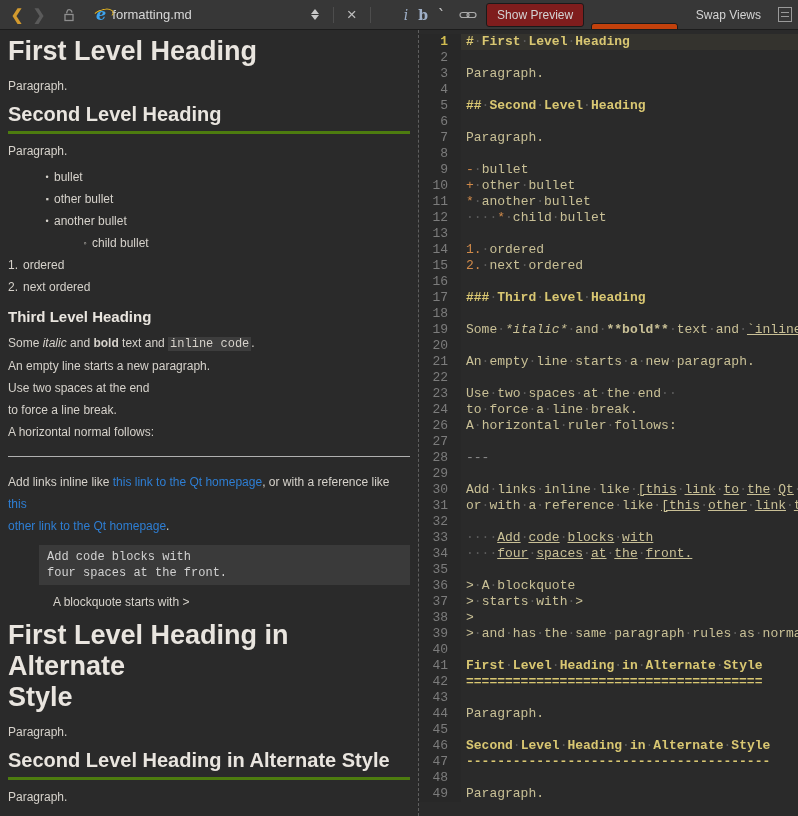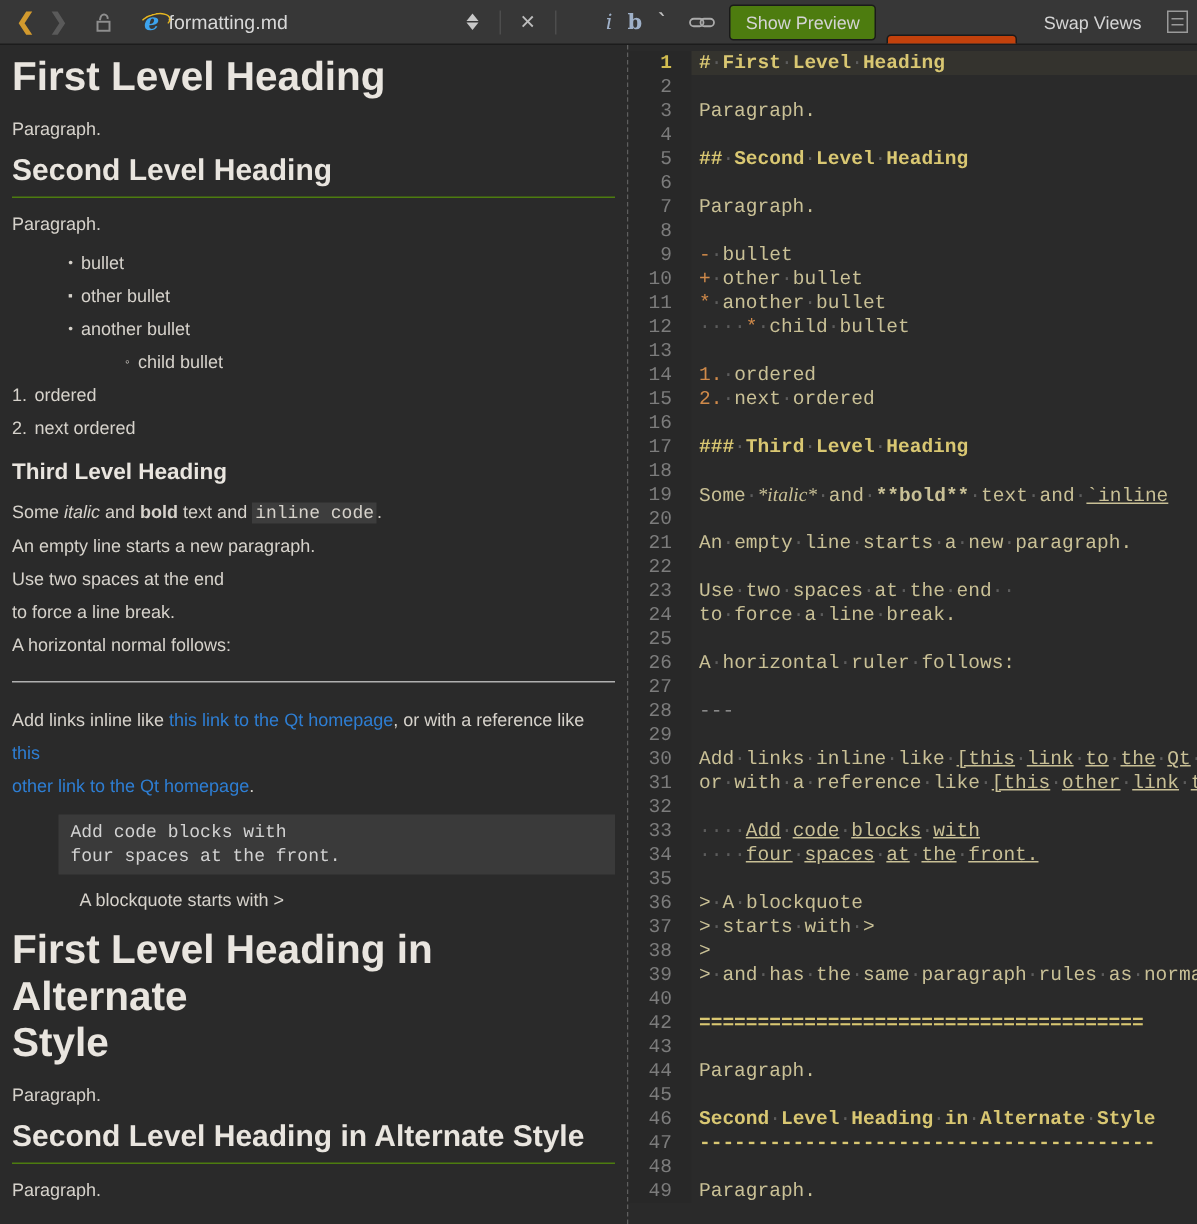--- a/index.html
+++ b/index.html
@@ -26,37 +26,37 @@
   .updown i{width:0;height:0;border-left:4px solid transparent;border-right:4px solid transparent;}
   .updown .up{border-bottom:5px solid #c8c8c8;}
   .updown .dn{border-top:5px solid #c8c8c8;}
   .close-x{font-size:17px;color:#bdbdbd;}
   .fmt{font-family:"DejaVu Serif",serif;font-size:14px;color:#9fb0c8;}
   .fmt.it{font-style:italic;margin-left:26px;}
   .fmt.bo{font-weight:bold;margin-left:10px;}
   .fmt.bt{margin-left:10px;color:#c0c0c0;font-weight:bold;}
   .chain{margin-left:12px;}
   .spacer{flex:1;}
-  .push-btn{background:#4d7c0f;border:1px solid #1a1a1a;border-radius:3px;color:#d4d4d4;
+  .push-btn{background:#7f1d1d;border:1px solid #1a1a1a;border-radius:3px;color:#d4d4d4;
             font-size:12px;padding:4px 10px;margin-left:7px;cursor:pointer;white-space:nowrap;}
   .push-btn.active{background:#c2410c;margin-top:41px;}
   .push-btn.flat{background:transparent;border-color:transparent;}
   .clip-btn{width:14px;height:15px;border:1px solid #9a9a9a;margin-left:6px;flex:0 0 14px;
             display:flex;flex-direction:column;justify-content:space-evenly;padding:0 2px;}
   .clip-btn span{display:block;height:1px;background:#9a9a9a;}
 
   
   .main{flex:1;display:flex;overflow:hidden;}
 
   
   .preview{width:419px;flex:0 0 419px;background:#2a2a2a;color:var(--preview_text);
            padding:4px 8px 0 8px;overflow:hidden;border-right:1px dashed #5f5f5f;font-size:12px;}
   .preview h1{font-size:27px;line-height:31px;margin:2px 0 12px;color:var(--preview_heading);font-weight:bold;}
   .preview h2{font-size:20px;line-height:24px;margin:8px 0 10px;padding-bottom:5px;
-              border-bottom:1px solid #4d7c0f;color:var(--preview_heading);font-weight:bold;}
+              border-bottom:3px solid #4d7c0f;color:var(--preview_heading);font-weight:bold;}
   .preview h3{font-size:15px;line-height:18px;margin:10px 0 10px;color:var(--preview_heading);font-weight:bold;}
   .preview p{margin:0 0 7px;line-height:15px;}
   .pv-li{height:22px;display:flex;align-items:center;}
   .pv-li .mk{width:10px;text-align:center;margin-right:2px;flex:0 0 10px;font-size:9px;}
   .ind1{padding-left:34px;}
   .ind2{padding-left:72px;}
   .pv-ol .num{margin-right:5px;}
   .icode{font-family:"Liberation Mono",monospace;background:#3d3d3d;padding:0 2px;font-size:12px;}
   .preview hr{border:none;border-top:1px solid #b0b0b0;margin:16px 0 14px;}
   #links-para{line-height:22px;margin-bottom:8px;}
@@ -72,21 +72,21 @@
   .row{display:flex;height:16px;line-height:16px;white-space:pre;}
   .gut{width:42px;flex:0 0 42px;text-align:right;padding-right:13px;color:var(--gutter_number);
        background:#282828;font-size:13px;}
   .row.cur .gut{color:var(--current_line_number);font-weight:bold;}
   .code{flex:1;padding-left:5px;}
   .row.cur .code{background:var(--current_line_bg);}
   .t-d{color:var(--editor_text);}
   .t-h{color:var(--editor_heading);font-weight:bold;}
   .t-m{color:var(--editor_marker);}
   .t-g{color:var(--editor_gray);}
-  .t-i{color:var(--editor_text);font-style:italic;font-family:Liberation Serif, serif;}
+  .t-i{color:var(--editor_text);font-style:italic;}
   .t-b{color:var(--editor_text);font-weight:bold;}
   .t-u{color:var(--editor_text);text-decoration:underline;}
   .sp{color:#5c5c5c;}
 </style>
 </head>
 <body>
 
 <div class="app">
 
   <div class="toolbar">
@@ -208,36 +208,36 @@
           <div class="row"><span class="gut">15</span><span class="code"><span class="t-m">2.</span><span class="sp">·</span><span class="t-d">next</span><span class="sp">·</span><span class="t-d">ordered</span></span></div>
           <div class="row"><span class="gut">16</span><span class="code"></span></div>
           <div class="row"><span class="gut">17</span><span class="code"><span class="t-h">###</span><span class="sp">·</span><span class="t-h">Third</span><span class="sp">·</span><span class="t-h">Level</span><span class="sp">·</span><span class="t-h">Heading</span></span></div>
           <div class="row"><span class="gut">18</span><span class="code"></span></div>
           <div class="row"><span class="gut">19</span><span class="code"><span class="t-d">Some</span><span class="sp">·</span><span class="t-i">*italic*</span><span class="sp">·</span><span class="t-d">and</span><span class="sp">·</span><span class="t-b">**bold**</span><span class="sp">·</span><span class="t-d">text</span><span class="sp">·</span><span class="t-d">and</span><span class="sp">·</span><span class="t-u">`inline</span></span></div>
           <div class="row"><span class="gut">20</span><span class="code"></span></div>
           <div class="row"><span class="gut">21</span><span class="code"><span class="t-d">An</span><span class="sp">·</span><span class="t-d">empty</span><span class="sp">·</span><span class="t-d">line</span><span class="sp">·</span><span class="t-d">starts</span><span class="sp">·</span><span class="t-d">a</span><span class="sp">·</span><span class="t-d">new</span><span class="sp">·</span><span class="t-d">paragraph.</span></span></div>
           <div class="row"><span class="gut">22</span><span class="code"></span></div>
           <div class="row"><span class="gut">23</span><span class="code"><span class="t-d">Use</span><span class="sp">·</span><span class="t-d">two</span><span class="sp">·</span><span class="t-d">spaces</span><span class="sp">·</span><span class="t-d">at</span><span class="sp">·</span><span class="t-d">the</span><span class="sp">·</span><span class="t-d">end</span><span class="sp">··</span></span></div>
           <div class="row"><span class="gut">24</span><span class="code"><span class="t-d">to</span><span class="sp">·</span><span class="t-d">force</span><span class="sp">·</span><span class="t-d">a</span><span class="sp">·</span><span class="t-d">line</span><span class="sp">·</span><span class="t-d">break.</span></span></div>
-          <div class="row"><span class="gut">25</span><span class="code"></span></div>
           <div class="row"><span class="gut">26</span><span class="code"><span class="t-d">A</span><span class="sp">·</span><span class="t-d">horizontal</span><span class="sp">·</span><span class="t-d">ruler</span><span class="sp">·</span><span class="t-d">follows:</span></span></div>
           <div class="row"><span class="gut">27</span><span class="code"></span></div>
           <div class="row"><span class="gut">28</span><span class="code"><span class="t-g">---</span></span></div>
           <div class="row"><span class="gut">29</span><span class="code"></span></div>
           <div class="row"><span class="gut">30</span><span class="code"><span class="t-d">Add</span><span class="sp">·</span><span class="t-d">links</span><span class="sp">·</span><span class="t-d">inline</span><span class="sp">·</span><span class="t-d">like</span><span class="sp">·</span><span class="t-u">[this</span><span class="sp">·</span><span class="t-u">link</span><span class="sp">·</span><span class="t-u">to</span><span class="sp">·</span><span class="t-u">the</span><span class="sp">·</span><span class="t-u">Qt</span><span class="sp">·</span></span></div>
           <div class="row"><span class="gut">31</span><span class="code"><span class="t-d">or</span><span class="sp">·</span><span class="t-d">with</span><span class="sp">·</span><span class="t-d">a</span><span class="sp">·</span><span class="t-d">reference</span><span class="sp">·</span><span class="t-d">like</span><span class="sp">·</span><span class="t-u">[this</span><span class="sp">·</span><span class="t-u">other</span><span class="sp">·</span><span class="t-u">link</span><span class="sp">·</span><span class="t-u">to</span></span></div>
           <div class="row"><span class="gut">32</span><span class="code"></span></div>
           <div class="row"><span class="gut">33</span><span class="code"><span class="sp">····</span><span class="t-u">Add</span><span class="sp">·</span><span class="t-u">code</span><span class="sp">·</span><span class="t-u">blocks</span><span class="sp">·</span><span class="t-u">with</span></span></div>
           <div class="row"><span class="gut">34</span><span class="code"><span class="sp">····</span><span class="t-u">four</span><span class="sp">·</span><span class="t-u">spaces</span><span class="sp">·</span><span class="t-u">at</span><span class="sp">·</span><span class="t-u">the</span><span class="sp">·</span><span class="t-u">front.</span></span></div>
           <div class="row"><span class="gut">35</span><span class="code"></span></div>
           <div class="row"><span class="gut">36</span><span class="code"><span class="t-d">&gt;</span><span class="sp">·</span><span class="t-d">A</span><span class="sp">·</span><span class="t-d">blockquote</span></span></div>
           <div class="row"><span class="gut">37</span><span class="code"><span class="t-d">&gt;</span><span class="sp">·</span><span class="t-d">starts</span><span class="sp">·</span><span class="t-d">with</span><span class="sp">·</span><span class="t-d">&gt;</span></span></div>
           <div class="row"><span class="gut">38</span><span class="code"><span class="t-d">&gt;</span></span></div>
           <div class="row"><span class="gut">39</span><span class="code"><span class="t-d">&gt;</span><span class="sp">·</span><span class="t-d">and</span><span class="sp">·</span><span class="t-d">has</span><span class="sp">·</span><span class="t-d">the</span><span class="sp">·</span><span class="t-d">same</span><span class="sp">·</span><span class="t-d">paragraph</span><span class="sp">·</span><span class="t-d">rules</span><span class="sp">·</span><span class="t-d">as</span><span class="sp">·</span><span class="t-d">normal</span></span></div>
           <div class="row"><span class="gut">40</span><span class="code"></span></div>
+          <div class="row"><span class="gut">41</span><span class="code"><span class="t-h">First</span><span class="sp">·</span><span class="t-h">Level</span><span class="sp">·</span><span class="t-h">Heading</span><span class="sp">·</span><span class="t-h">in</span><span class="sp">·</span><span class="t-h">Alternate</span><span class="sp">·</span><span class="t-h">Style</span></span></div>
           <div class="row"><span class="gut">42</span><span class="code"><span class="t-h">======================================</span></span></div>
           <div class="row"><span class="gut">43</span><span class="code"></span></div>
           <div class="row"><span class="gut">44</span><span class="code"><span class="t-d">Paragraph.</span></span></div>
           <div class="row"><span class="gut">45</span><span class="code"></span></div>
           <div class="row"><span class="gut">46</span><span class="code"><span class="t-h">Second</span><span class="sp">·</span><span class="t-h">Level</span><span class="sp">·</span><span class="t-h">Heading</span><span class="sp">·</span><span class="t-h">in</span><span class="sp">·</span><span class="t-h">Alternate</span><span class="sp">·</span><span class="t-h">Style</span></span></div>
           <div class="row"><span class="gut">47</span><span class="code"><span class="t-h">---------------------------------------</span></span></div>
           <div class="row"><span class="gut">48</span><span class="code"></span></div>
           <div class="row"><span class="gut">49</span><span class="code"><span class="t-d">Paragraph.</span></span></div>
         </div>
     </section>

